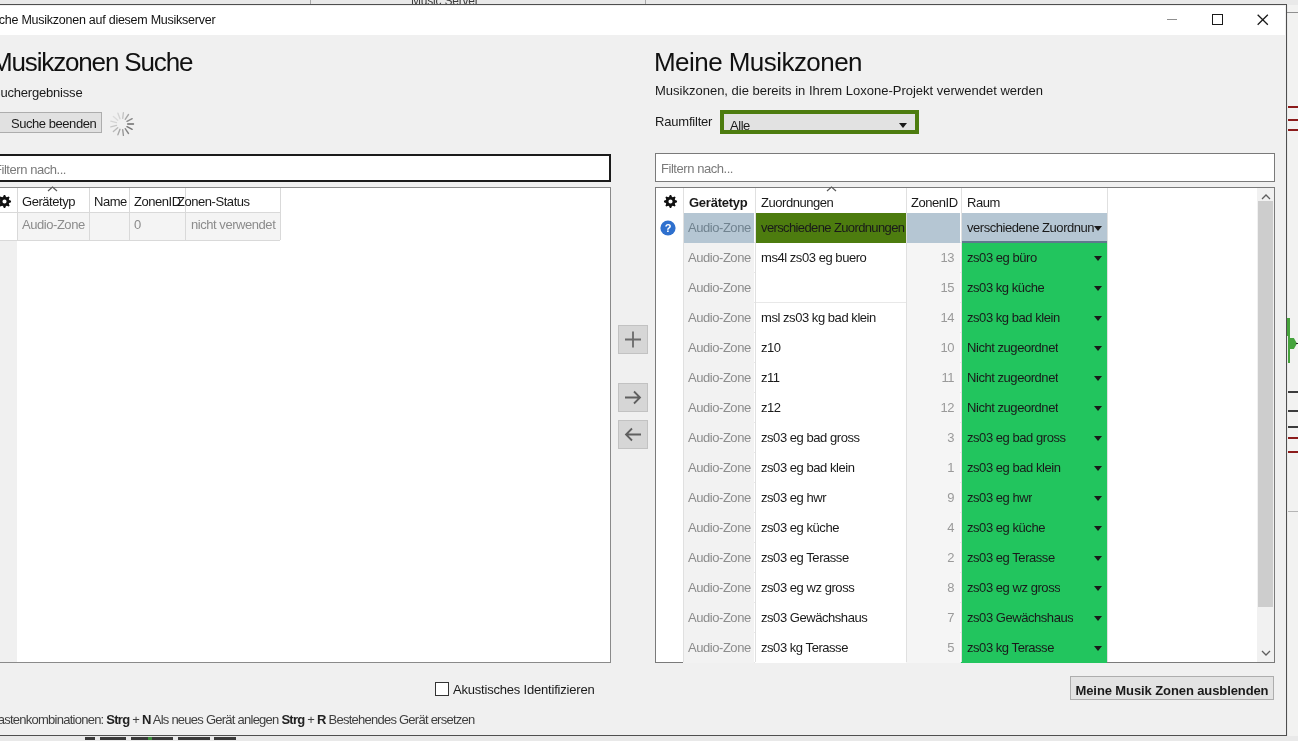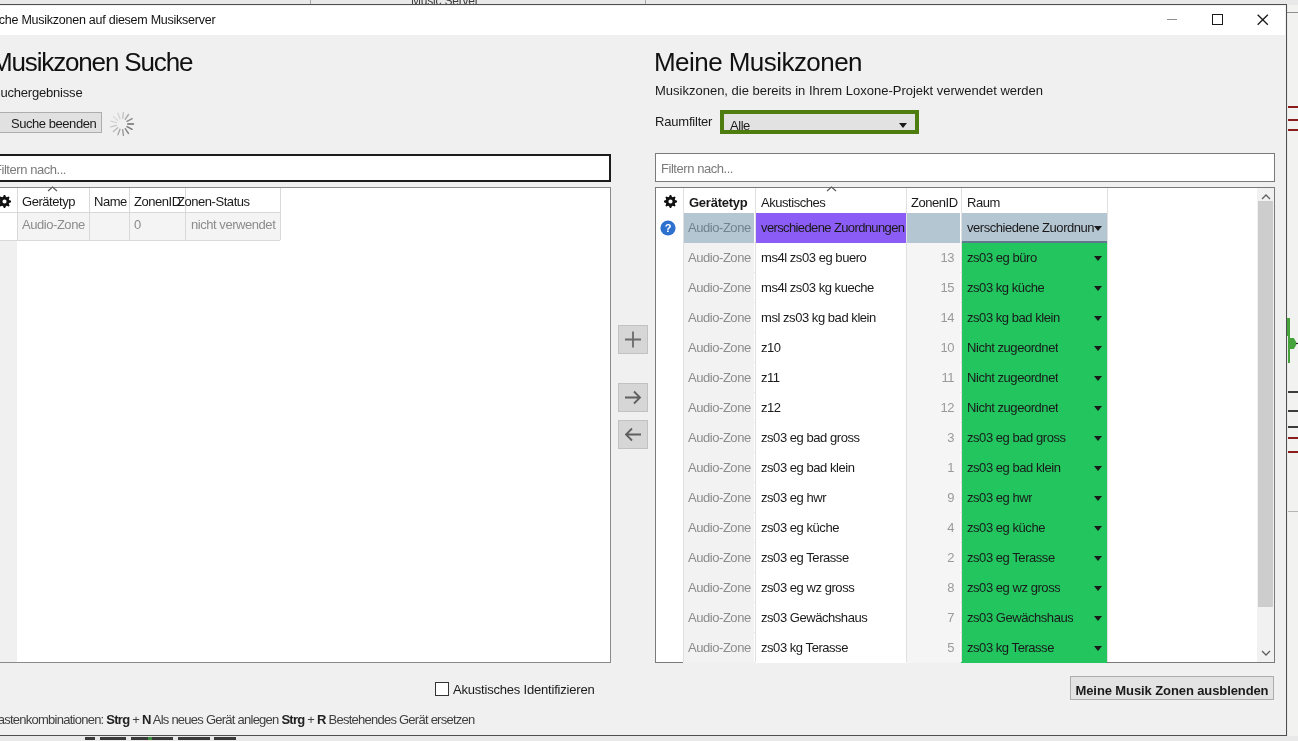--- a/index.html
+++ b/index.html
@@ -55,21 +55,21 @@
   .rhead { position:absolute; top:194.5px; color:#1a1a1a; }
 
   .rrow { position:absolute; left:683px; height:30px; width:424px; }
   .rrow .c-ger  { position:absolute; left:0; top:0; width:71px; height:30px; background:#f2f2f2; color:#8c8c8c; font-size:13px; letter-spacing:-0.45px; padding:7px 0 0 5px; white-space:nowrap; overflow:hidden; }
   .rrow .c-bez  { position:absolute; left:72px; top:0; width:153px; height:30px; background:#fff; color:#1a1a1a; font-size:13px; letter-spacing:-0.45px; padding:7px 0 0 6px; white-space:nowrap; overflow:hidden; }
   .rrow .c-zid  { position:absolute; left:223px; top:0; width:54px; height:30px; background:#f5f5f5; color:#9a9a9a; font-size:13px; letter-spacing:-0.45px; padding:7px 6px 0 0; text-align:right; }
   .rrow .c-raum { position:absolute; left:278px; top:0; width:146px; height:30px; background:#22c55e; color:#1a1a1a; font-size:13px; letter-spacing:-0.45px; padding:7px 0 0 6px; white-space:nowrap; overflow:hidden; }
   .rrow .c-raum .rt { display:inline-block; max-width:127px; overflow:hidden; white-space:nowrap; }
   .rrow { border-bottom:1px solid #e8e8e8; }
   .rrow.sel .c-ger  { background:#b5c6d3; color:#70828f; }
-  .rrow.sel .c-bez  { background:#8b5cf6; }
+  .rrow.sel .c-bez  { background:#4d7c0f; }
   .rrow.sel .c-zid  { background:#b5c6d3; }
   .rrow.sel .c-raum { background:#b5c6d3; border-bottom:2px solid #60798e; }
   .dd { position:absolute; right:5px; top:13px; width:0; height:0;
         border-left:4.5px solid transparent; border-right:4.5px solid transparent; border-top:5px solid #1a1a1a; }
 
   
   #sb { position:absolute; left:1257px; top:188px; width:17px; height:474px; background:#f1f1f1; }
   #sb-thumb { position:absolute; left:1258px; top:201px; width:15px; height:406px; background:#cdcdcd; }
 
   
@@ -198,21 +198,20 @@
   <div class="c-raum"><span class="rt">verschiedene Zuordnung</span><span class="dd"></span></div>
 </div>
 <div class="rrow" style="top:243px">
   <div class="c-ger">Audio-Zone</div>
   <div class="c-bez">ms4l zs03 eg buero</div>
   <div class="c-zid">13</div>
   <div class="c-raum"><span class="rt">zs03 eg büro</span><span class="dd"></span></div>
 </div>
 <div class="rrow" style="top:273px">
   <div class="c-ger">Audio-Zone</div>
-  <div class="c-bez">ms4l zs03 kg kueche</div>
   <div class="c-zid">15</div>
   <div class="c-raum"><span class="rt">zs03 kg küche</span><span class="dd"></span></div>
 </div>
 <div class="rrow" style="top:303px">
   <div class="c-ger">Audio-Zone</div>
   <div class="c-bez">msl zs03 kg bad klein</div>
   <div class="c-zid">14</div>
   <div class="c-raum"><span class="rt">zs03 kg bad klein</span><span class="dd"></span></div>
 </div>
 <div class="rrow" style="top:333px">
@@ -282,21 +281,21 @@
   <div class="c-raum"><span class="rt">zs03 kg Terasse</span><span class="dd"></span></div>
 </div>
 
   <div class="rvline" style="left:683px"></div>
   <div class="rvline" style="left:755px"></div>
   <div class="rvline" style="left:906px"></div>
   <div class="rvline" style="left:961px"></div>
   <div class="rvline" style="left:1107px"></div>
 
   <div class="t13 rhead" style="left:689px;font-weight:bold;letter-spacing:-0.25px">Gerätetyp</div>
-  <div class="t13 rhead" style="left:761px">Akustisches</div>
+  <div class="t13 rhead" style="left:761px">Zuordnungen</div>
   <div class="t13 rhead" style="left:911px">ZonenID</div>
   <div class="t13 rhead" style="left:967px">Raum</div>
   <svg class="abs" style="left:826px;top:186px" width="11" height="6" viewBox="0 0 11 6">
     <path d="M1,5 L5.5,1 L10,5" fill="none" stroke="#5a5a5a" stroke-width="1.2"></path>
   </svg>
 
   <svg class="abs" style="left:662.5px;top:194px" width="15" height="15" viewBox="0 0 16 16">
     <path d="M7.31,1.03 L8.69,1.03 L9.51,3.02 L10.45,3.41 L12.44,2.59 L13.41,3.56 L12.59,5.55 L12.98,6.49 L14.97,7.31 L14.97,8.69 L12.98,9.51 L12.59,10.45 L13.41,12.44 L12.44,13.41 L10.45,12.59 L9.51,12.98 L8.69,14.97 L7.31,14.97 L6.49,12.98 L5.55,12.59 L3.56,13.41 L2.59,12.44 L3.41,10.45 L3.02,9.51 L1.03,8.69 L1.03,7.31 L3.02,6.49 L3.41,5.55 L2.59,3.56 L3.56,2.59 L5.55,3.41 L6.49,3.02 Z M10.20,8.00 A2.2,2.2 0 1 0 5.80,8.00 A2.2,2.2 0 1 0 10.20,8.00 Z" fill="#111" fill-rule="evenodd"></path>
   </svg>
   <svg class="abs" style="left:660px;top:220px" width="16" height="16" viewBox="0 0 16 16">

